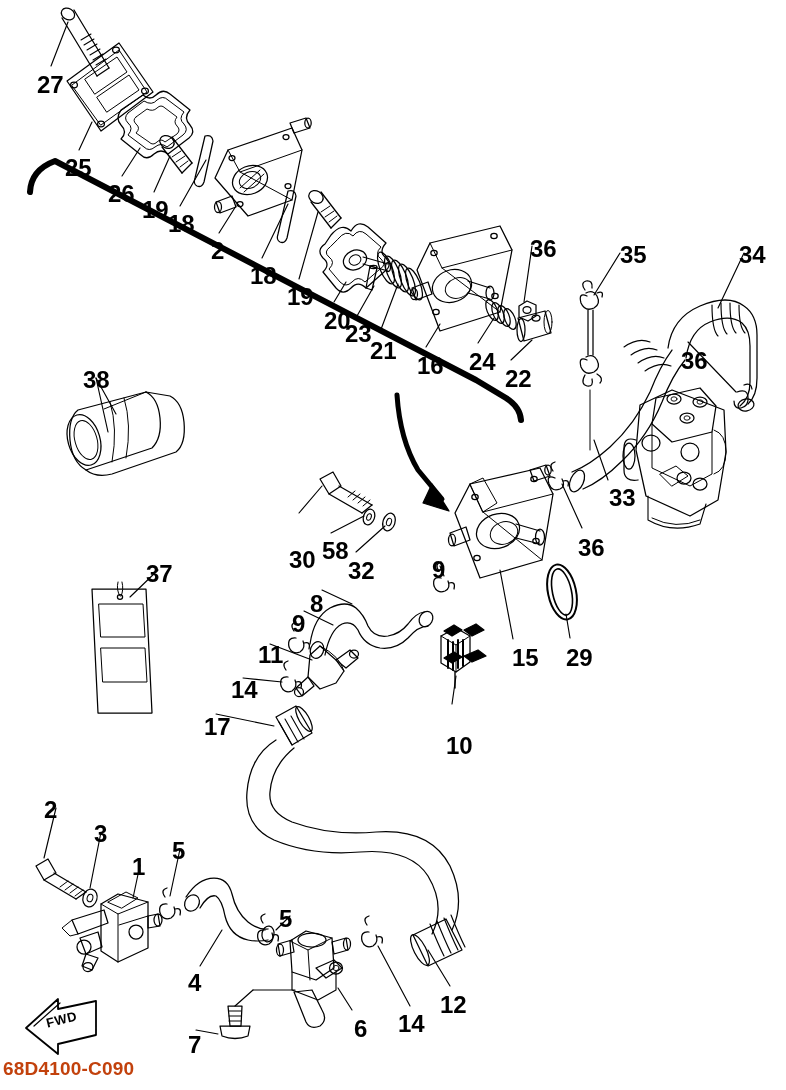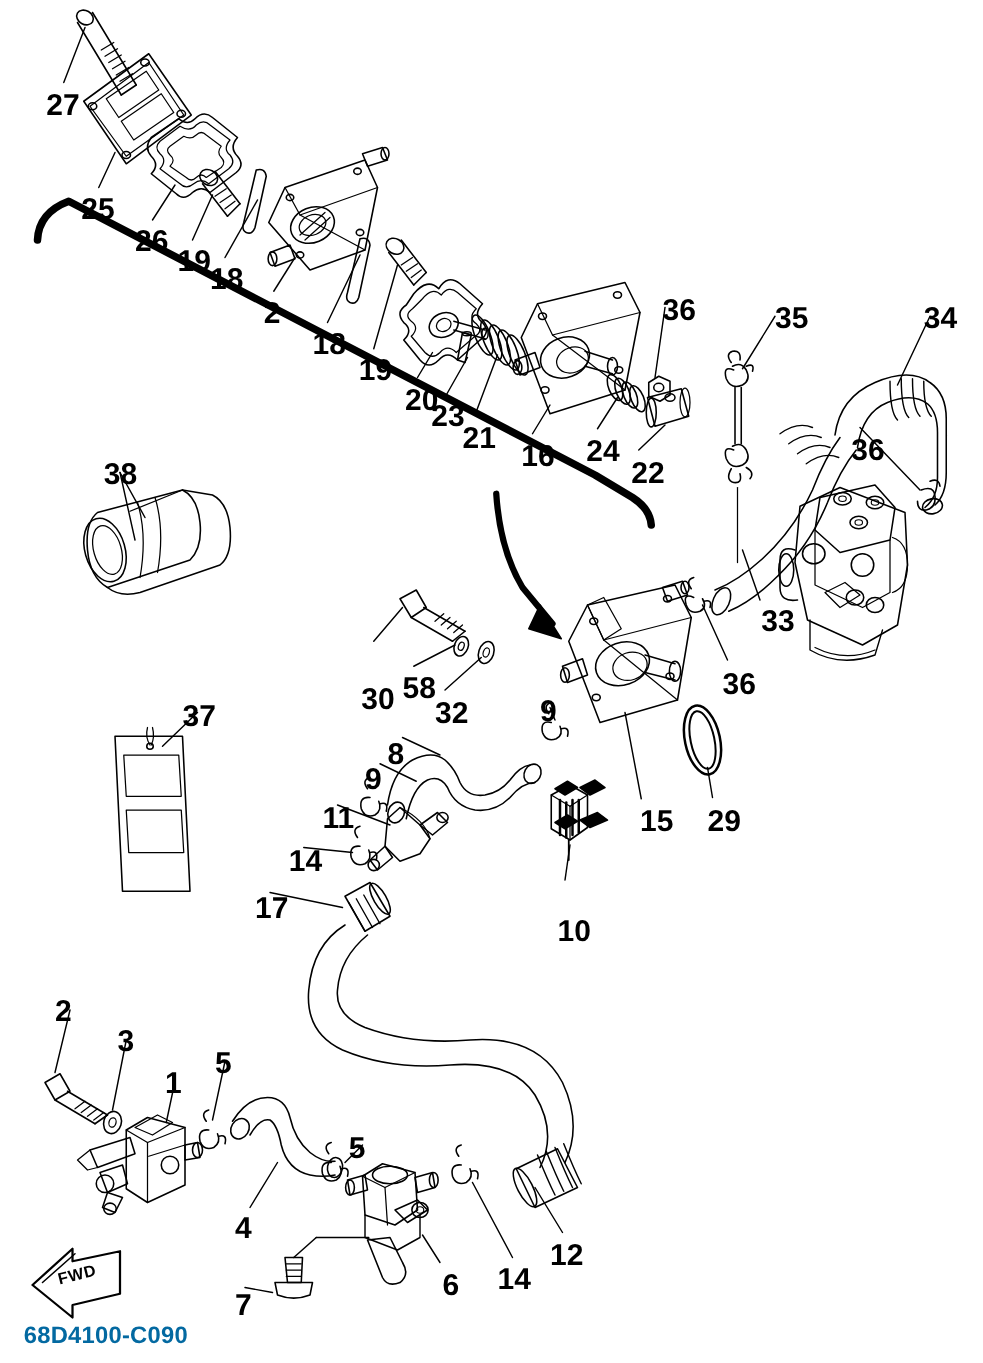--- a/index.html
+++ b/index.html
@@ -18,25 +18,25 @@
     font-size:24px;
     font-weight:700;
     color:#000000;
     letter-spacing:0px;
     line-height:21px;
     white-space:nowrap;
     user-select:none;
   }
   #partcode{
     position:absolute;
-    left:19px; top:1058px;
+    left:3px; top:1058px;
     font-family:"Liberation Sans",sans-serif;
     font-size:19px;
     font-weight:700;
-    color:#0369a1;
+    color:#c2410c;
     letter-spacing:0.2px;
     white-space:nowrap;
   }
   #fwdlabel{
     position:absolute;
     left:46px;top:1012px;
     font-family:"Liberation Sans",sans-serif;
     font-size:13px;font-weight:700;color:#000;
     transform:rotate(-14deg);
     letter-spacing:0.5px;

